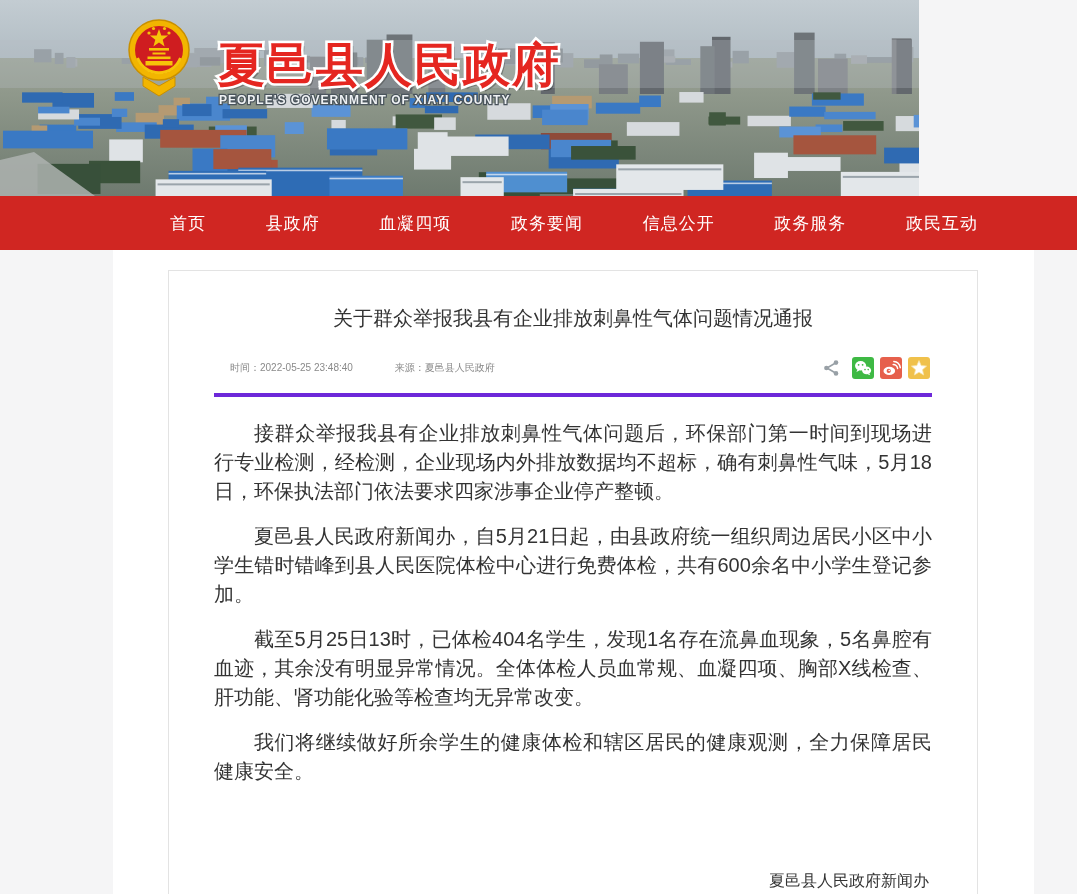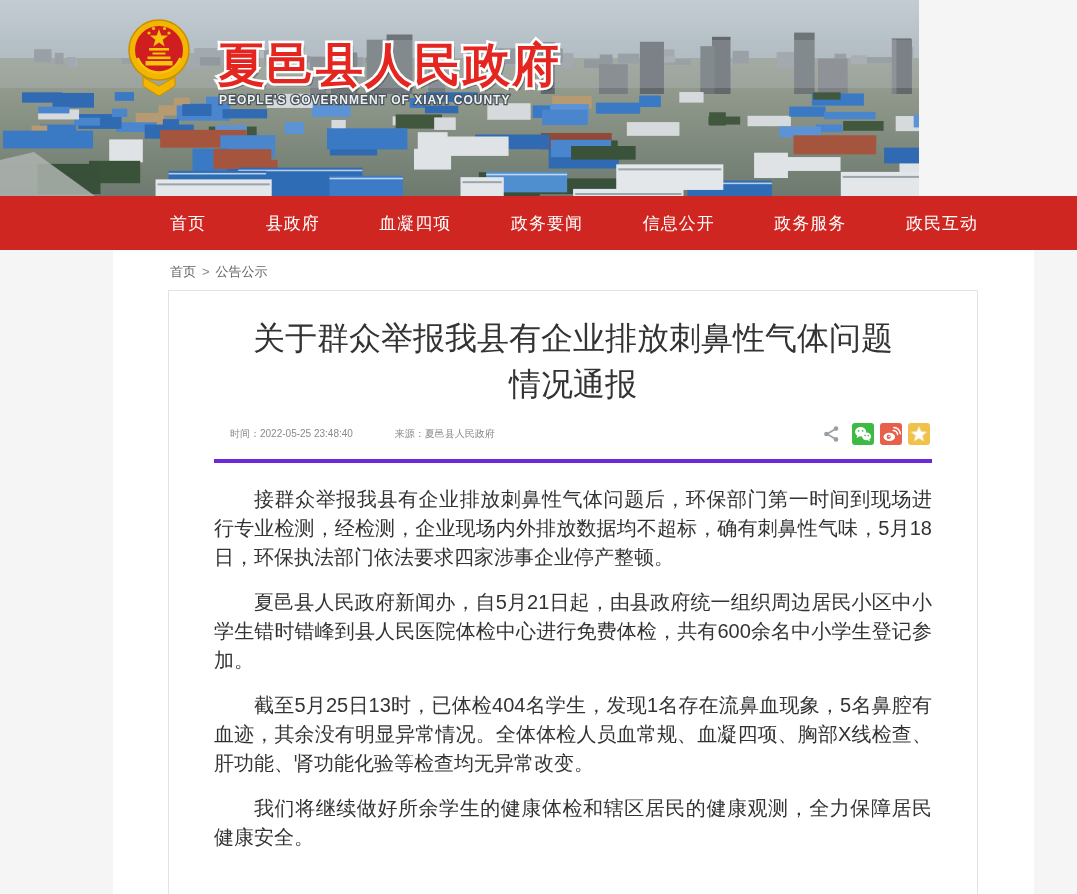--- a/index.html
+++ b/index.html
@@ -20,21 +20,21 @@
   
   .page-lower { width:921px; margin-left:113px; background:#ffffff; height:644px; overflow:hidden; padding-top:12px; }
   .breadcrumb { margin-left:57px; font-size:13px; color:#666; height:20px; line-height:20px; }
   .breadcrumb a { color:#666; text-decoration:none; cursor:pointer; }
   .breadcrumb .sep { margin:0 6px; color:#888; }
 
   .article-card { width:810px; margin-left:55px; margin-top:8px; background:#fff;
     border:1px solid #e3e3e3; height:640px; }
 
   .article-title { width:660px; margin:24px auto 0; text-align:center;
-    font-size:32px; line-height:46px; color:#333; font-weight:400; }
+    font-size:20px; line-height:46px; color:#333; font-weight:400; }
 
   .article-meta { margin:8px 45px 0; padding:8px 0 14px 16px; border-bottom:4px solid #6d28d9;
     display:flex; align-items:center; font-size:10px; color:#8a8a8a; }
   .meta-time { margin-right:42px; }
   .meta-right { margin-left:auto; display:flex; align-items:center; gap:6px; padding-right:2px; }
   .share-btn { width:22px; height:22px; border-radius:3px; display:flex; align-items:center; justify-content:center; cursor:pointer; border:none; padding:0; }
   .share-plain { background:transparent; margin-right:4px; }
   .btn-wechat { background:#3eb944; }
   .btn-weibo  { background:#e6604c; }
   .btn-star   { background:#f0c14b; color:#fff; font-size:15px; line-height:1; }
@@ -301,23 +301,20 @@
     <a class="nav-item">血凝四项</a>
     <a class="nav-item">政务要闻</a>
     <a class="nav-item">信息公开</a>
     <a class="nav-item">政务服务</a>
     <a class="nav-item">政民互动</a>
   </div>
 </div>
 
 <div class="page-lower">
 
-  <div class="breadcrumb">
-    <a>首页</a><span class="sep">&gt;</span><span>公告公示</span>
-  </div>
 
   <div class="article-card">
 
     <h1 class="article-title">关于群众举报我县有企业排放刺鼻性气体问题情况通报</h1>
 
     <div class="article-meta">
       <span class="meta-time">时间：2022-05-25 23:48:40</span>
       <span class="meta-source">来源：夏邑县人民政府</span>
 
       <span class="meta-right">

